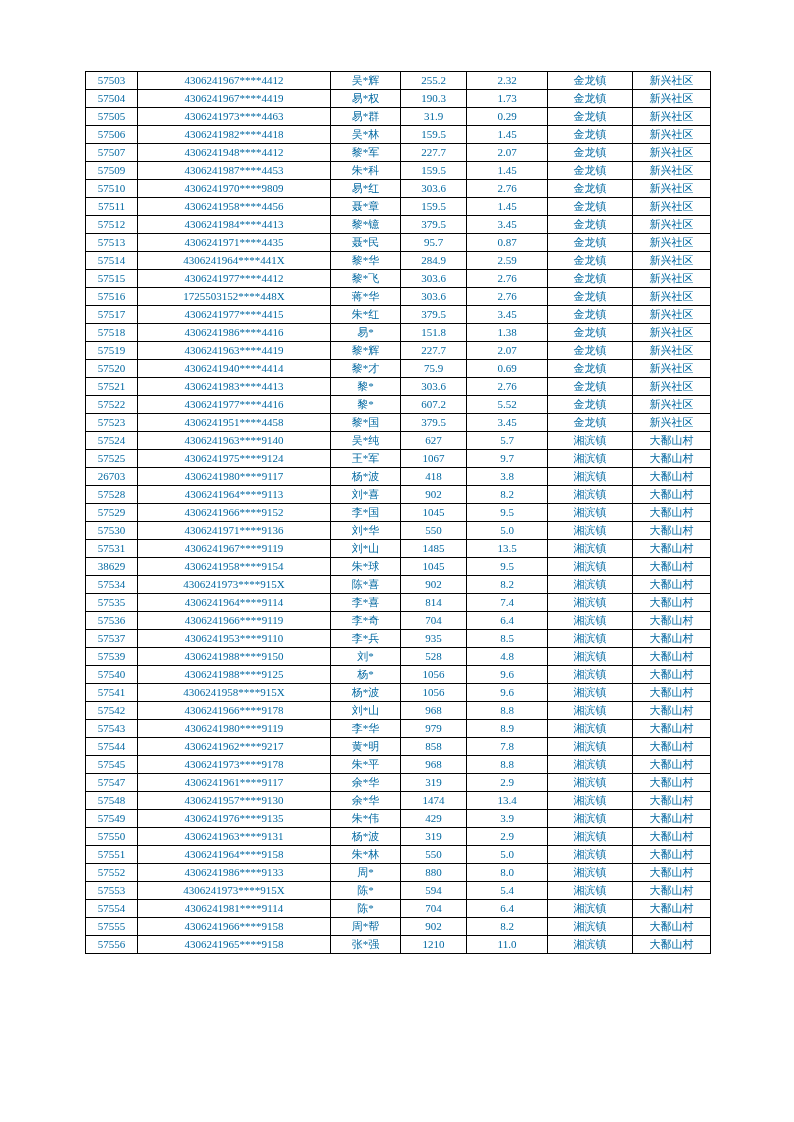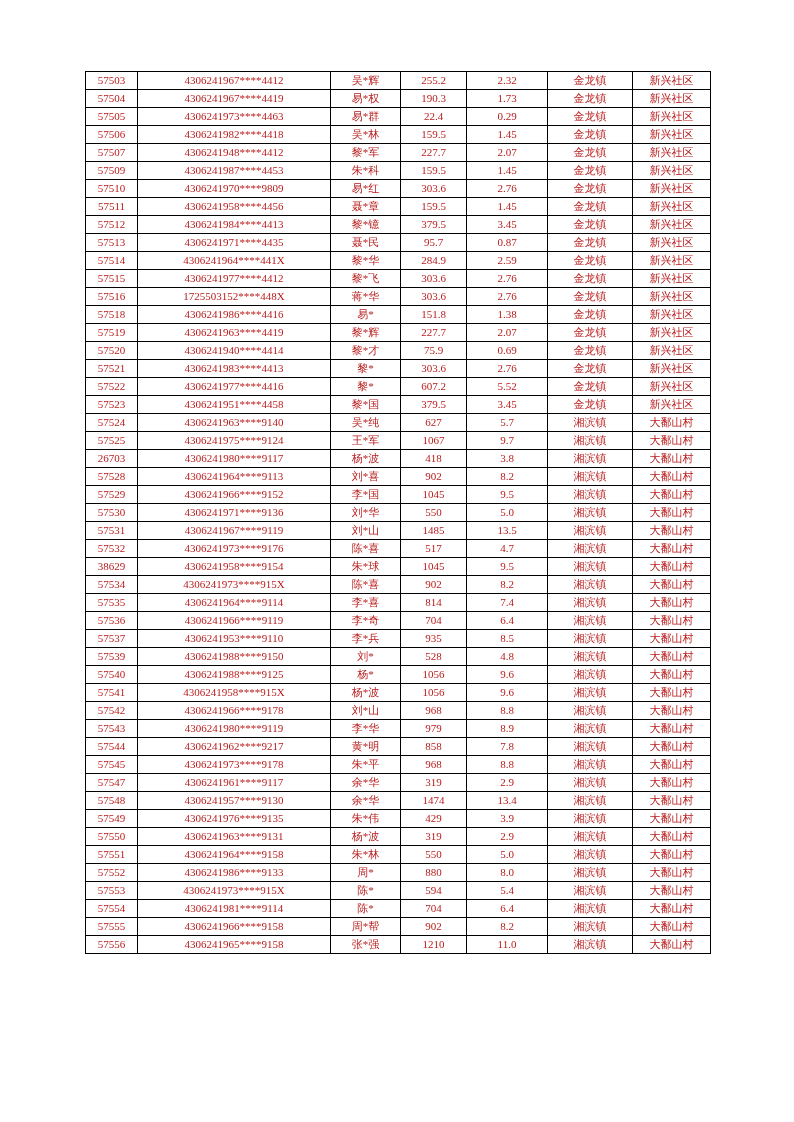--- a/index.html
+++ b/index.html
@@ -7,21 +7,21 @@
     padding: 0;
     background: #ffffff;
   }
   .page {
     position: relative;
     width: 794px;
     height: 1122px;
     background: #ffffff;
     overflow: hidden;
     font-family: "Liberation Serif", "DejaVu Serif", serif;
-    color: #b91c1c;
+    color: #0369a1;
   }
   table.data-table {
     position: absolute;
     left: 85px;
     top: 71px;
     width: 625px;
     border-collapse: collapse;
     table-layout: fixed;
   }
   table.data-table td {
@@ -70,21 +70,21 @@
       <td>易*权</td>
       <td class="num">190.3</td>
       <td class="num">1.73</td>
       <td>金龙镇</td>
       <td>新兴社区</td>
     </tr>
         <tr>
       <td class="num">57505</td>
       <td class="num">4306241973****4463</td>
       <td>易*群</td>
-      <td class="num">22.4</td>
+      <td class="num">31.9</td>
       <td class="num">0.29</td>
       <td>金龙镇</td>
       <td>新兴社区</td>
     </tr>
         <tr>
       <td class="num">57506</td>
       <td class="num">4306241982****4418</td>
       <td>吴*林</td>
       <td class="num">159.5</td>
       <td class="num">1.45</td>
@@ -166,20 +166,29 @@
         <tr>
       <td class="num">57516</td>
       <td class="num">1725503152****448X</td>
       <td>蒋*华</td>
       <td class="num">303.6</td>
       <td class="num">2.76</td>
       <td>金龙镇</td>
       <td>新兴社区</td>
     </tr>
         <tr>
+      <td class="num">57517</td>
+      <td class="num">4306241977****4415</td>
+      <td>朱*红</td>
+      <td class="num">379.5</td>
+      <td class="num">3.45</td>
+      <td>金龙镇</td>
+      <td>新兴社区</td>
+    </tr>
+        <tr>
       <td class="num">57518</td>
       <td class="num">4306241986****4416</td>
       <td>易*</td>
       <td class="num">151.8</td>
       <td class="num">1.38</td>
       <td>金龙镇</td>
       <td>新兴社区</td>
     </tr>
         <tr>
       <td class="num">57519</td>
@@ -279,29 +288,20 @@
       <td class="num">5.0</td>
       <td>湘滨镇</td>
       <td>大鄱山村</td>
     </tr>
         <tr>
       <td class="num">57531</td>
       <td class="num">4306241967****9119</td>
       <td>刘*山</td>
       <td class="num">1485</td>
       <td class="num">13.5</td>
-      <td>湘滨镇</td>
-      <td>大鄱山村</td>
-    </tr>
-        <tr>
-      <td class="num">57532</td>
-      <td class="num">4306241973****9176</td>
-      <td>陈*喜</td>
-      <td class="num">517</td>
-      <td class="num">4.7</td>
       <td>湘滨镇</td>
       <td>大鄱山村</td>
     </tr>
         <tr>
       <td class="num">38629</td>
       <td class="num">4306241958****9154</td>
       <td>朱*球</td>
       <td class="num">1045</td>
       <td class="num">9.5</td>
       <td>湘滨镇</td>

